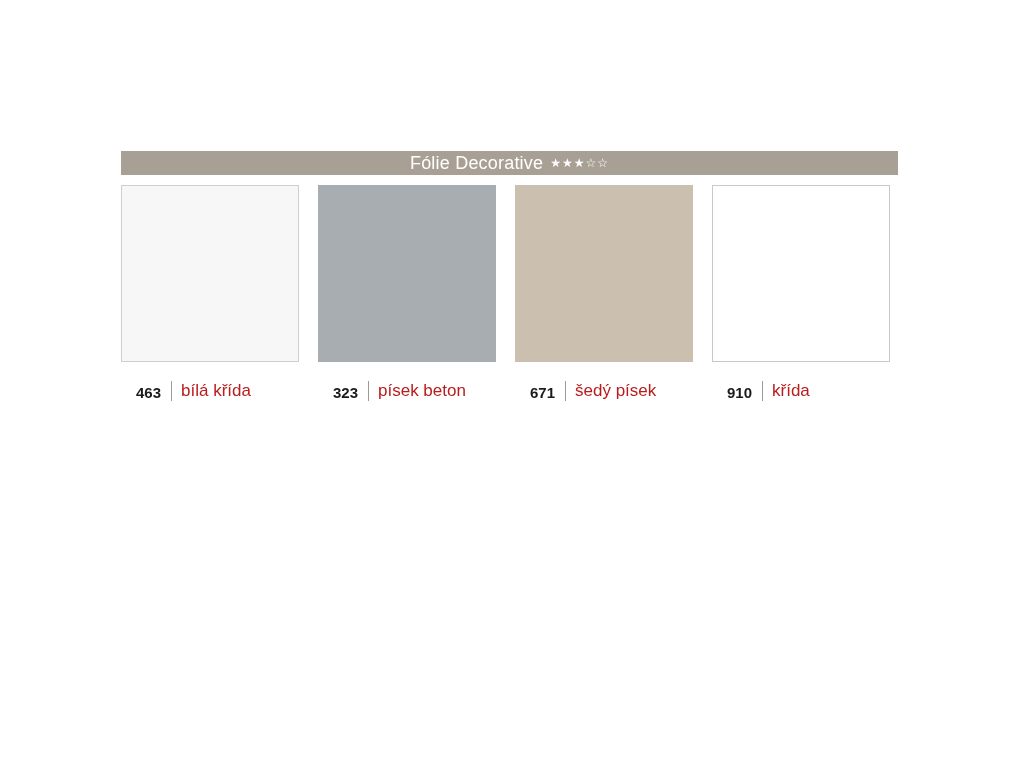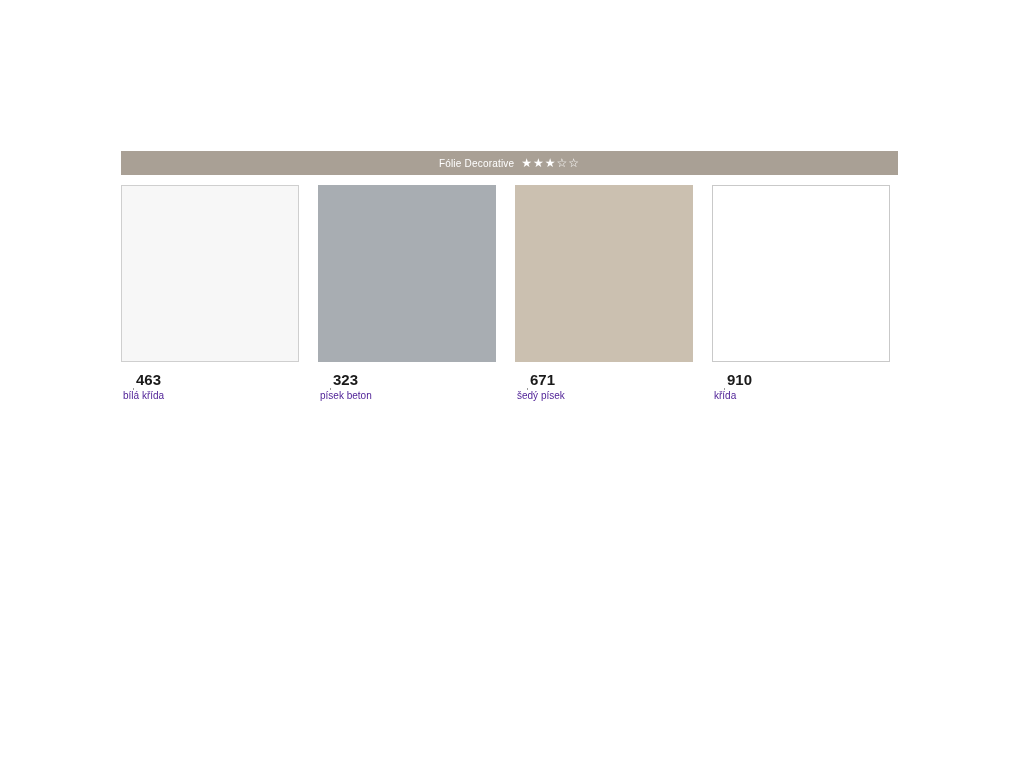--- a/index.html
+++ b/index.html
@@ -24,21 +24,21 @@
     top: 151px;
     width: 777px;
     height: 24px;
     background: #a9a095;
     display: flex;
     align-items: center;
     justify-content: center;
   }
   .header-title {
     color: #ffffff;
-    font-size: 10px;
+    font-size: 18px;
     letter-spacing: 0.2px;
     font-family: "Liberation Sans", sans-serif;
   }
   .header-stars {
     color: #ffffff;
     font-size: 12px;
     letter-spacing: 1px;
     margin-left: 7px;
     line-height: 1;
   }
@@ -55,42 +55,41 @@
     width: 197px;
     margin-bottom: 4px;
   }
   .swatch-chip {
     width: 178px;
     height: 177px;
     box-sizing: border-box;
   }
   .swatch-caption {
     display: flex;
-    align-items: flex-start;
+    align-items: flex-end;
     height: 30px;
     margin-top: 9px;
     padding-left: 2px;
-    flex-direction: column;
   }
   .swatch-code {
     font-size: 15px;
     font-weight: bold;
     color: #1a1a1a;
     min-width: 38px;
     text-align: right;
   }
   .swatch-divider {
     width: 1px;
     height: 20px;
     background: #9a9a9a;
     margin: 0 9px 0 10px;
   }
   .swatch-name {
-    font-size: 10px;
-    color: #4c1d95;
+    font-size: 17px;
+    color: #b91c1c;
   }
 </style>
 </head>
 <body>
 
 <div class="page">
 
   <div class="header-bar" style="background: rgb(169, 160, 149);">
     <span class="header-title">Fólie Decorative</span>
     <span class="header-stars">★★★☆☆</span>

